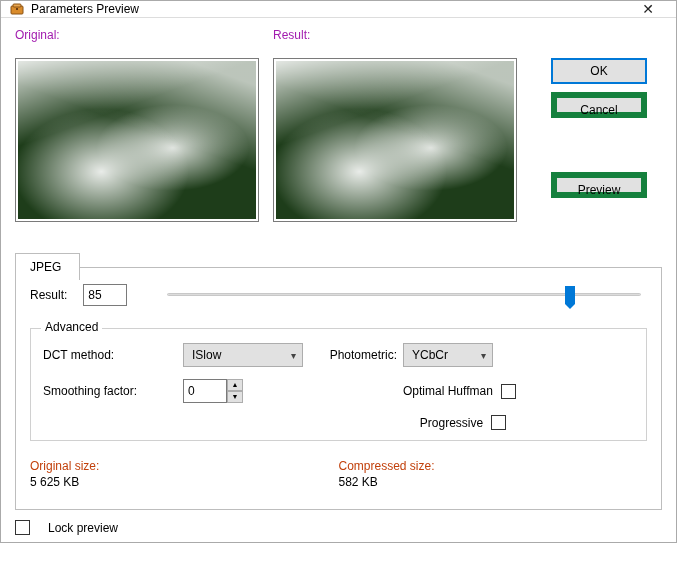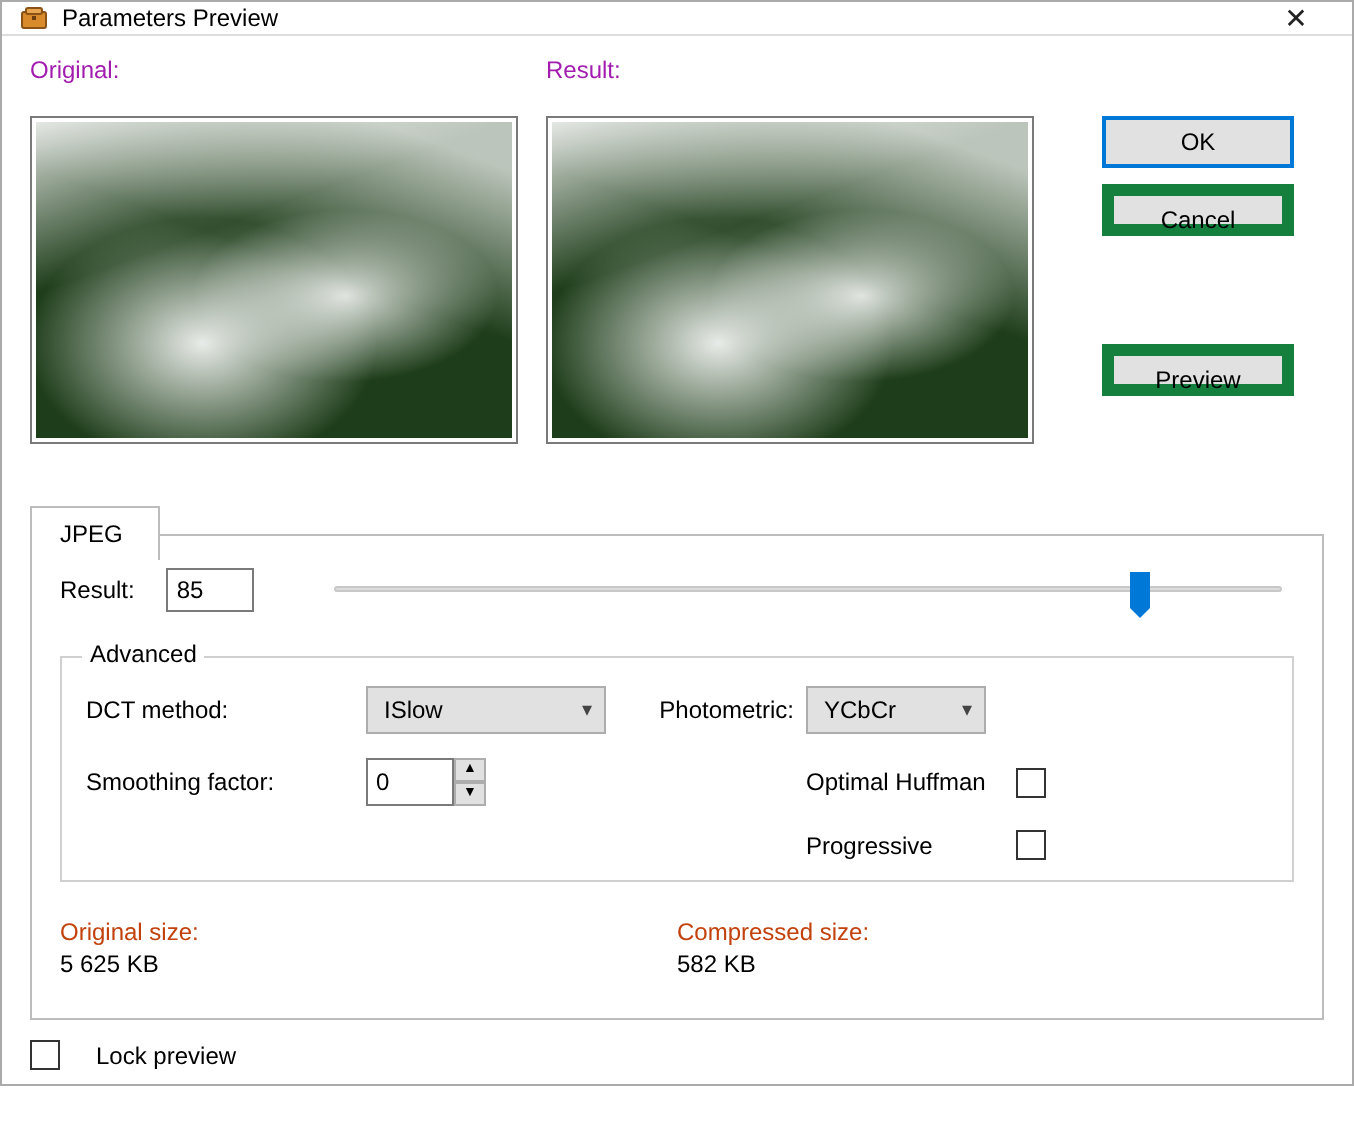--- a/index.html
+++ b/index.html
@@ -125,29 +125,29 @@
 
             <span class="label">Smoothing factor:</span>
             <div class="spinner">
               <input class="val" value="0" style="">
               <div class="btns">
                 <div class="sb">▲</div>
                 <div class="sb">▼</div>
               </div>
             </div>
             <span></span>
-            <div class="check-row" style="justify-content:space-between">
+            <div class="check-row" style="justify-content:flex-start">
               <span class="label">Optimal Huffman</span>
               <span class="checkbox"></span>
             </div>
 
             <span></span>
               <span></span>
               <span></span>
-            <div class="check-row" style="justify-content:space-between">
+            <div class="check-row" style="justify-content:center">
               <span class="label">Progressive</span>
               <span class="checkbox"></span>
             </div>
           </div>
         </div>
 
         <div class="sizes">
           <div class="size-block">
             <div class="t">Original size:</div>
             <div class="v">5 625 KB</div>

